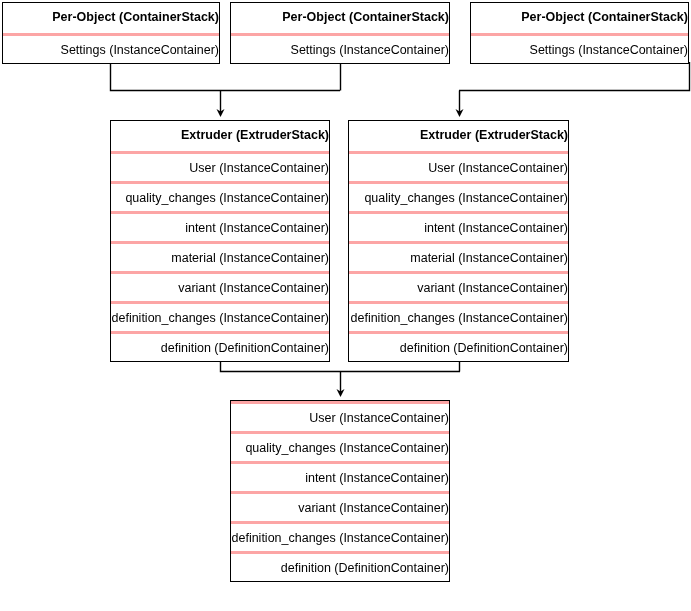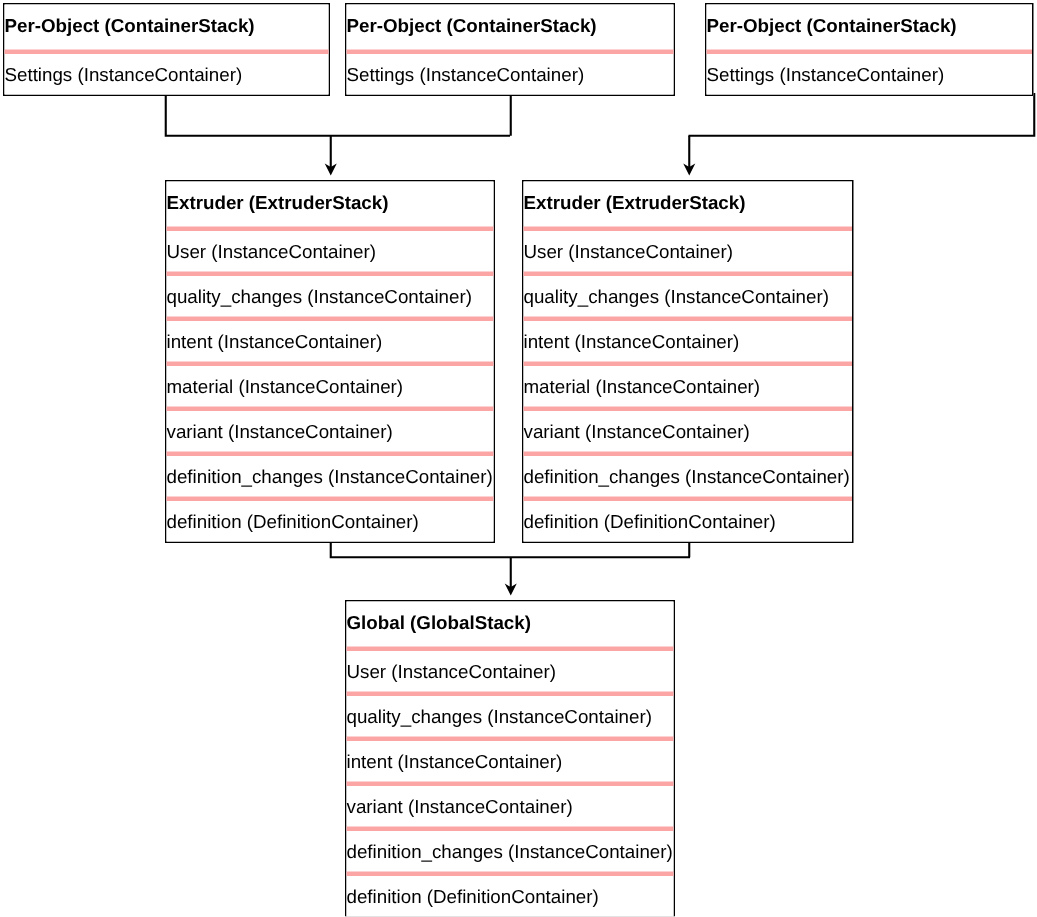--- a/index.html
+++ b/index.html
@@ -29,21 +29,21 @@
   .node {
     position: absolute;
     box-sizing: border-box;
     border: 1px solid #000000;
     background: #ffffff;
   }
   .node-row {
     box-sizing: border-box;
     height: 30px;
     line-height: 28px;
-    text-align: left;
+    text-align: right;
     font-size: 12.5px;
     white-space: nowrap;
     overflow: hidden;
     color: #000000;
     background: #ffffff;
   }
   .node-row.header {
     font-weight: bold;
   }
   .node-row.sub {
@@ -111,21 +111,20 @@
     <div class="node-row sub">User (InstanceContainer)</div>
     <div class="node-row sub">quality_changes (InstanceContainer)</div>
     <div class="node-row sub">intent (InstanceContainer)</div>
     <div class="node-row sub">material (InstanceContainer)</div>
     <div class="node-row sub">variant (InstanceContainer)</div>
     <div class="node-row sub">definition_changes (InstanceContainer)</div>
     <div class="node-row sub">definition (DefinitionContainer)</div>
   </div>
 
   <div class="node" style="left:230px; top:400px; width:220px;">
-    <div class="node-row header">Global (GlobalStack)</div>
     <div class="node-row sub">User (InstanceContainer)</div>
     <div class="node-row sub">quality_changes (InstanceContainer)</div>
     <div class="node-row sub">intent (InstanceContainer)</div>
     <div class="node-row sub">variant (InstanceContainer)</div>
     <div class="node-row sub">definition_changes (InstanceContainer)</div>
     <div class="node-row sub">definition (DefinitionContainer)</div>
   </div>
 
 </div>
 

